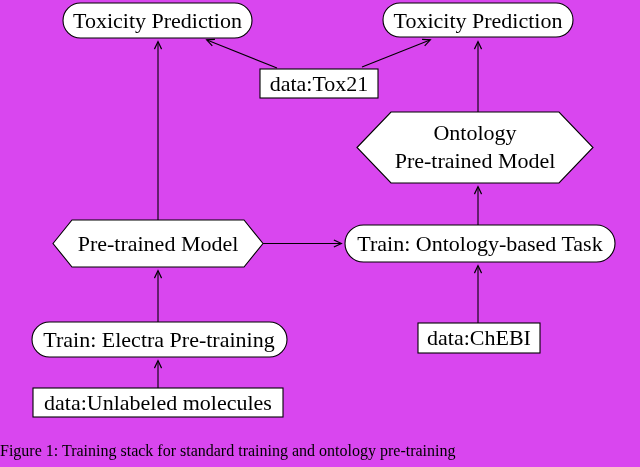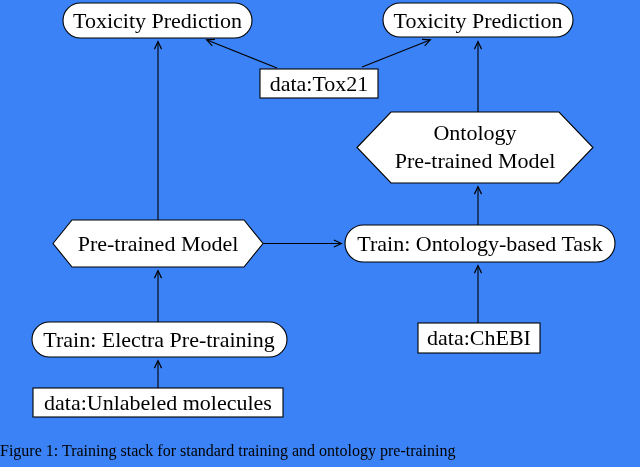--- a/index.html
+++ b/index.html
@@ -4,21 +4,21 @@
 <style>
   html, body {
     margin: 0;
     padding: 0;
     background: #ffffff;
   }
   #page {
     position: relative;
     width: 640px;
     height: 467px;
-    background: #3b82f6;
+    background: #d946ef;
     font-family: "Liberation Serif", serif;
     overflow: hidden;
   }
   #diagram-svg {
     position: absolute;
     top: 0;
     left: 0;
   }
   #diagram-svg .node-shape {
     fill: #ffffff;

